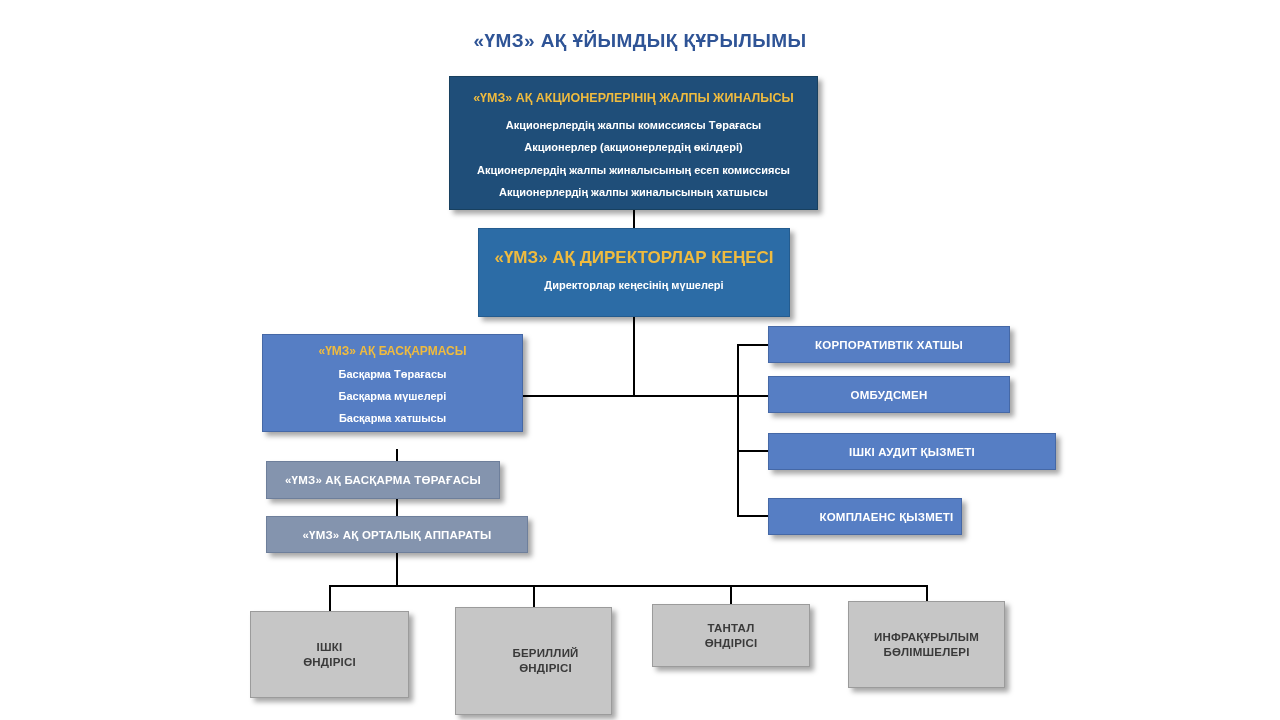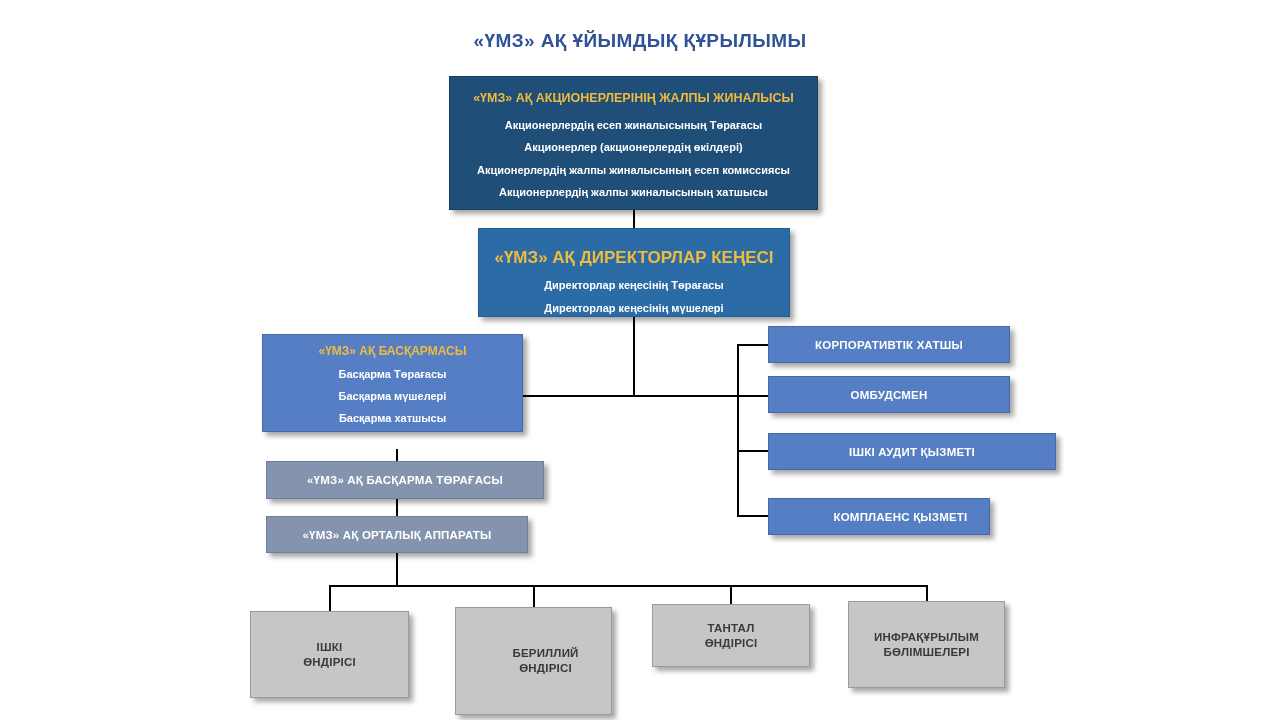--- a/index.html
+++ b/index.html
@@ -65,57 +65,56 @@
   <div class="conn" style="left:396px;top:499px;width:2px;height:17px;"></div>
   <div class="conn" style="left:396px;top:553px;width:2px;height:33px;"></div>
   <div class="conn" style="left:329px;top:585px;width:599px;height:2px;"></div>
   <div class="conn" style="left:329px;top:585px;width:2px;height:26px;"></div>
   <div class="conn" style="left:533px;top:585px;width:2px;height:22px;"></div>
   <div class="conn" style="left:730px;top:585px;width:2px;height:19px;"></div>
   <div class="conn" style="left:926px;top:585px;width:2px;height:16px;"></div>
 
   <div class="box shadow b-dark gm" style="left:449px;top:76px;width:369px;height:134px;">
     <div class="bt">«ҮМЗ» АҚ АКЦИОНЕРЛЕРІНІҢ ЖАЛПЫ ЖИНАЛЫСЫ</div>
-    <div class="bi">Акционерлердің есеп жиналысының Төрағасы</div>
+    <div class="bi">Акционерлердің жалпы комиссиясы Төрағасы</div>
     <div class="bi">Акционерлер (акционерлердің өкілдері)</div>
     <div class="bi">Акционерлердің жалпы жиналысының есеп комиссиясы</div>
     <div class="bi">Акционерлердің жалпы жиналысының хатшысы</div>
   </div>
 
   <div class="box shadow b-med bd" style="left:478px;top:228px;width:312px;height:89px;">
     <div class="bt">«ҮМЗ» АҚ ДИРЕКТОРЛАР КЕҢЕСІ</div>
-    <div class="bi">Директорлар кеңесінің Төрағасы</div>
     <div class="bi">Директорлар кеңесінің мүшелері</div>
   </div>
 
   <div class="box shadow b-light mb" style="left:262px;top:334px;width:261px;height:98px;">
     <div class="bt">«ҮМЗ» АҚ БАСҚАРМАСЫ</div>
     <div class="bi">Басқарма Төрағасы</div>
     <div class="bi">Басқарма мүшелері</div>
     <div class="bi">Басқарма хатшысы</div>
   </div>
 
-  <div class="box shadow b-grayblue center-txt bar" style="left:266px;top:461px;width:278px;height:38px;">
+  <div class="box shadow b-grayblue center-txt bar" style="left:266px;top:461px;width:234px;height:38px;">
     <span>«ҮМЗ» АҚ БАСҚАРМА ТӨРАҒАСЫ</span>
   </div>
 
   <div class="box shadow b-grayblue center-txt bar" style="left:266px;top:516px;width:262px;height:37px;">
     <span>«ҮМЗ» АҚ ОРТАЛЫҚ АППАРАТЫ</span>
   </div>
 
   <div class="box shadow b-light center-txt runit" style="left:768px;top:326px;width:242px;height:37px;text-align:right;">
     <span>КОРПОРАТИВТІК ХАТШЫ</span>
   </div>
   <div class="box shadow b-light center-txt runit" style="left:768px;top:376px;width:242px;height:37px;">
     <span>ОМБУДСМЕН</span>
   </div>
   <div class="box shadow b-light center-txt runit" style="left:768px;top:433px;width:288px;height:37px;">
     <span>ІШКІ АУДИТ ҚЫЗМЕТІ</span>
   </div>
-  <div class="box shadow b-light center-txt runit" style="left:768px;top:498px;width:222px;height:37px;padding-left:43px;">
+  <div class="box shadow b-light center-txt runit" style="left:768px;top:498px;width:194px;height:37px;padding-left:43px;">
     <span>КОМПЛАЕНС ҚЫЗМЕТІ</span>
   </div>
 
   <div class="box shadow b-gray gray-txt" style="left:250px;top:611px;width:159px;height:87px;">
     <span>ІШКІ</span>
     <span>ӨНДІРІСІ</span>
   </div>
   <div class="box shadow b-gray gray-txt" style="left:455px;top:607px;width:157px;height:108px;padding-left:24px;">
     <span>БЕРИЛЛИЙ</span>
     <span>ӨНДІРІСІ</span>

